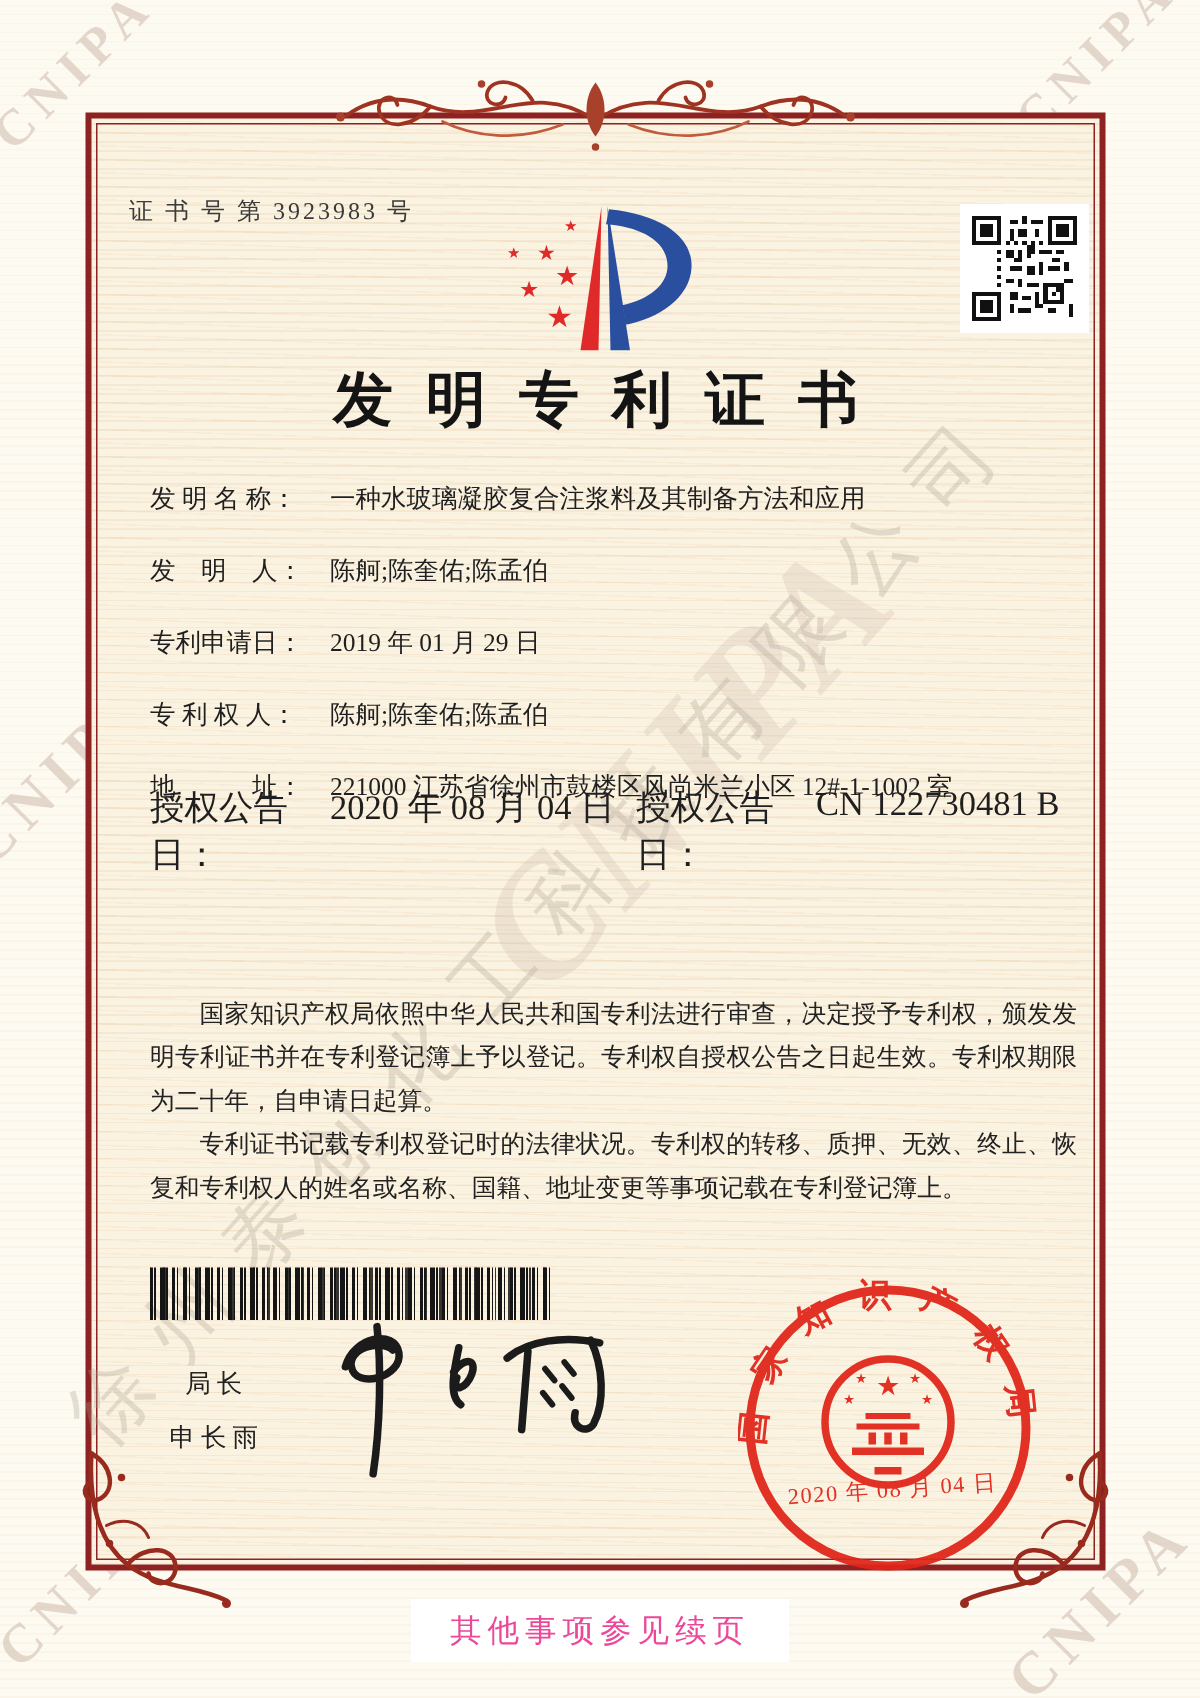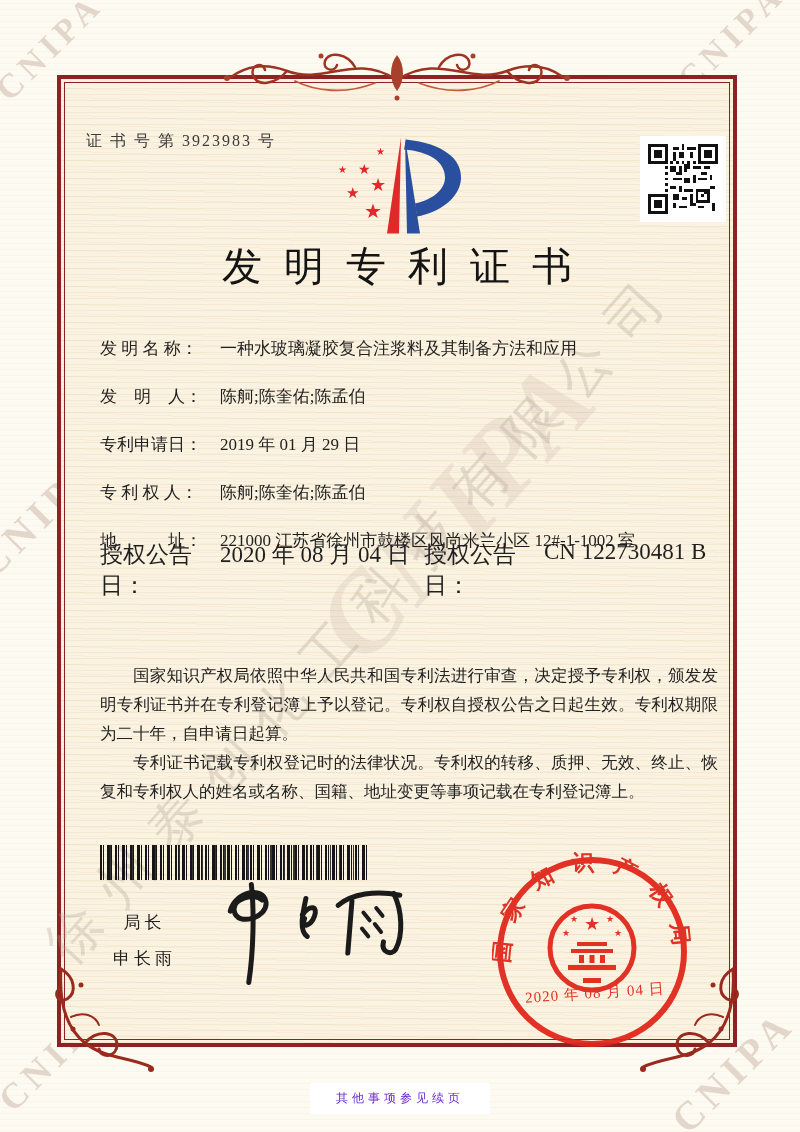--- a/index.html
+++ b/index.html
@@ -73,25 +73,25 @@
   .logo{position:absolute;left:269px;top:50px;width:150px;height:115px;}
   .logo .star{position:absolute;color:#e02a2a;line-height:1;font-family:"DejaVu Sans",sans-serif;}
   .qr-box{
     position:absolute;left:579px;top:57px;
     width:86px;height:86px;background:#ffffff;
     display:flex;align-items:center;justify-content:center;
   }
   .title{
     position:absolute;left:0;right:0;top:160px;
     text-align:center;
-    font-size:40px;font-weight:400;color:#141414;
+    font-size:40px;font-weight:700;color:#141414;
     letter-spacing:22px;padding-left:22px;
   }
   
-  .fields{position:absolute;left:39px;right:20px;top:258px;}
+  .fields{position:absolute;left:39px;right:20px;top:242px;}
   .frow{display:flex;height:24px;margin-bottom:24px;font-size:17px;color:#1f1f1f;}
   .frow .lbl{flex:0 0 120px;}
   .frow .val{flex:1;}
   .grant-row{display:flex;height:24px;font-size:23px;color:#1f1f1f;align-items:flex-end;}
   .grant-row .pair1{flex:0 0 324px;display:flex;}
   .grant-row .pair2{display:flex;}
   .grant-row .lbl{flex:0 0 120px;}
   
   .body-text{
     position:absolute;left:39px;top:582px;width:618px;
@@ -116,23 +116,22 @@
   
   .seal-svg{position:absolute;left:431px;top:773px;opacity:.94;}
   
   .page-info{
     position:absolute;left:0;right:0;top:942px;
     text-align:center;font-size:13.5px;color:#333;letter-spacing:2px;
   }
   .note-box{
     position:absolute;left:50%;top:1066px;transform:translateX(-50%);
     background:#ffffff;padding:7px 26px;
-    font-size:12px;color:#6d28d9;letter-spacing:4px;
+    font-size:21px;color:#ec4899;letter-spacing:4px;
     z-index:2;
-    margin-top:17px;
   }
   
   .orn-top{position:absolute;left:50%;top:-38px;transform:translateX(-50%);z-index:3;}
   .orn-bl{position:absolute;left:-10px;top:886px;z-index:3;}
   .orn-br{position:absolute;right:-10px;top:886px;transform:scaleX(-1);z-index:3;}
 </style>
 </head>
 <body>
 
 <div class="page">

